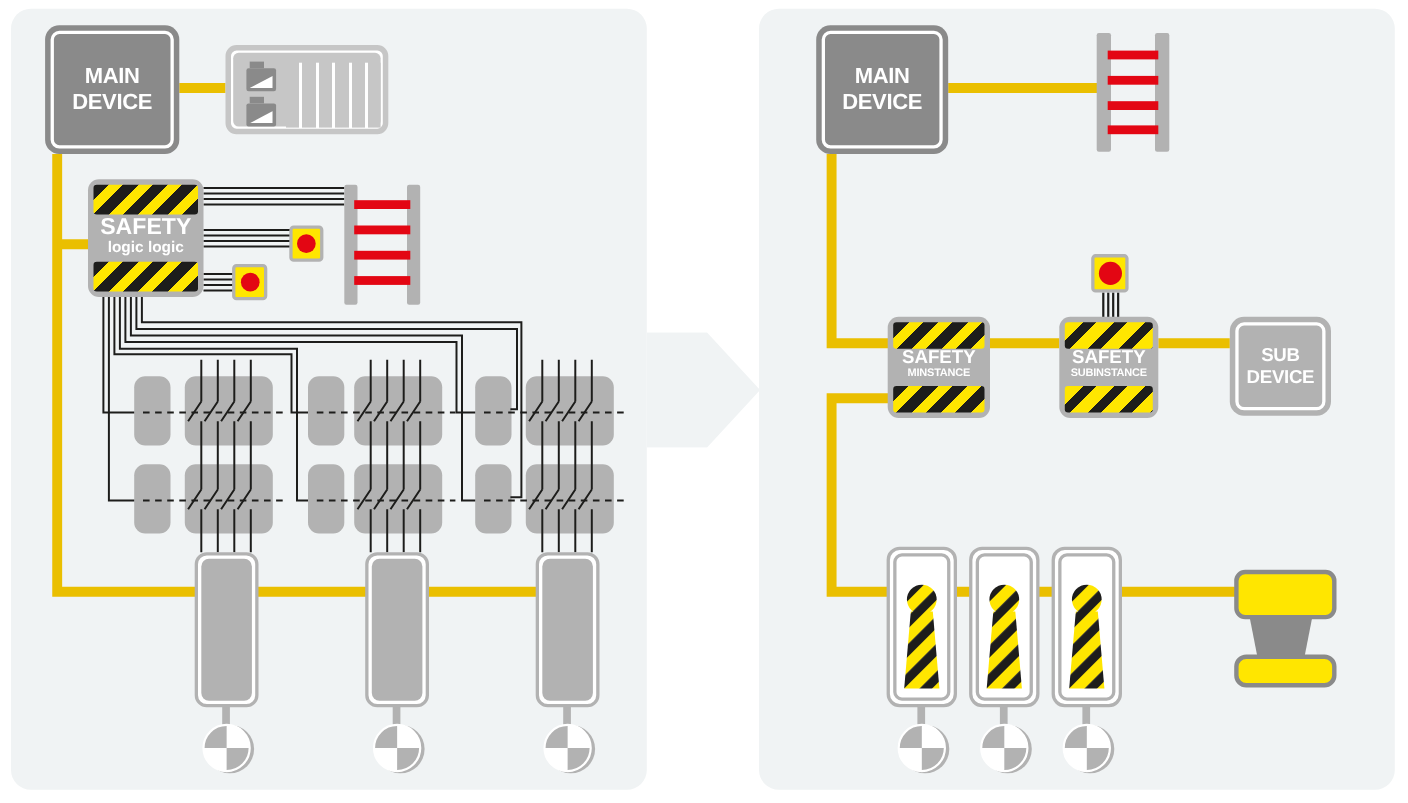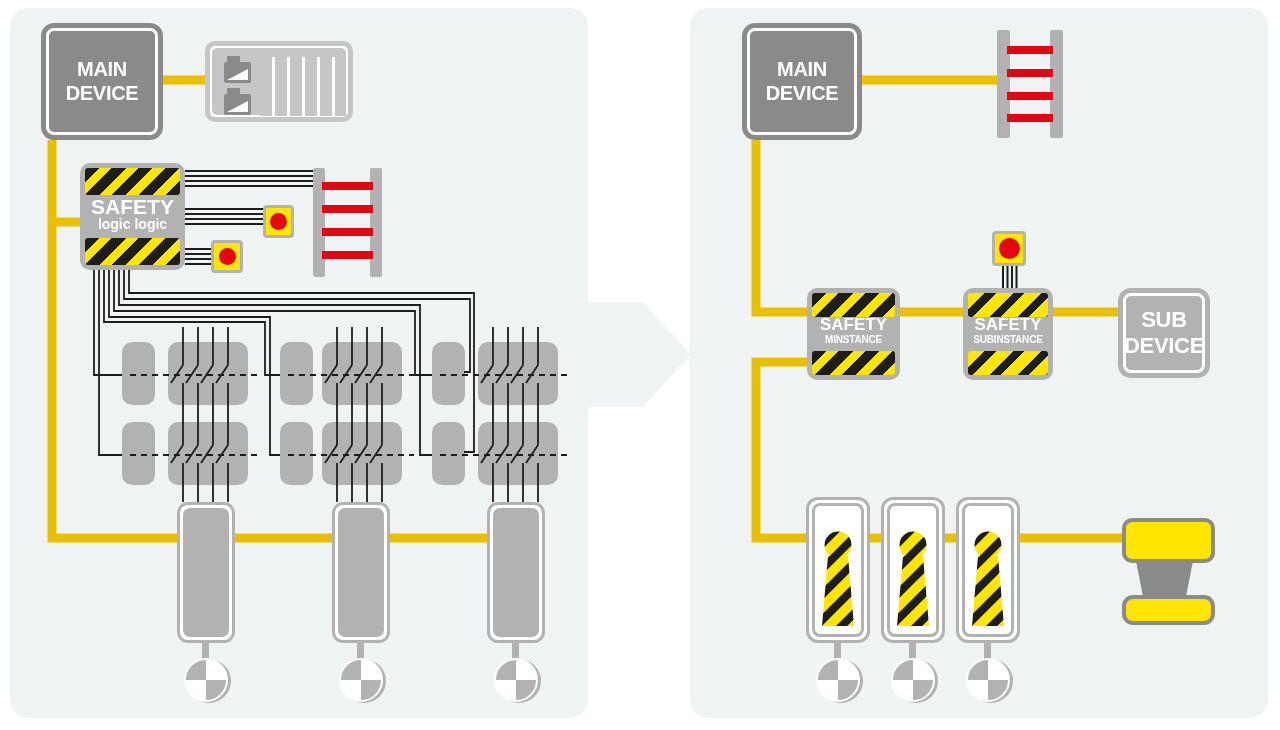--- a/index.html
+++ b/index.html
@@ -9,21 +9,21 @@
   .panel{position:absolute;width:578px;height:710px;top:8px;background:var(--panel-bg);border-radius:18px;}
   .arrow{position:absolute;left:588px;top:302px;width:103px;height:105px;background:var(--panel-bg);
          clip-path:polygon(0 0,53% 0,100% 50%,53% 100%,0 100%);}
   .layer{position:absolute;left:0;top:0;}
   
   .device{background:var(--device-gray);border-radius:13px;padding:5px;}
   .device-in{width:100%;height:100%;box-sizing:border-box;border:3px solid #fff;border-radius:8px;
              background:var(--device-gray);display:flex;flex-direction:column;align-items:center;
              justify-content:center;color:#fff;font-size:20px;line-height:1.18;letter-spacing:-.3px;}
   .device.sub, .device.sub .device-in{background:var(--mid-gray);}
-  .device.sub .device-in{font-size:22px;}
+  .device.sub .device-in{font-size:17px;}
   
   .hzd{background:repeating-linear-gradient(135deg,#1d1d1b 0 10px,var(--hazard-yellow) 10px 19px);}
   .hzl{background:repeating-linear-gradient(135deg,var(--hazard-yellow) 0 12px,#1d1d1b 12px 20px);}
   .sbox{background:var(--mid-gray);border-radius:10px;}
   .sbox .band{position:absolute;left:5px;right:5px;height:27px;border-radius:3px;}
   .sbox .band.t{top:5px;} .sbox .band.b{bottom:5px;}
   .sbox .txt{position:absolute;left:0;right:0;color:#fff;text-align:center;}
   .srelay .txt{top:33px;} .srelay .t1{font-size:21px;line-height:1;} .srelay .t2{font-size:14px;line-height:1.1;}
   .sinst .band{height:24px;}
   .sinst .txt{top:28px;} .sinst .t1{font-size:17px;line-height:1.05;} .sinst .t2{font-size:10px;line-height:1.2;letter-spacing:-.2px;}

